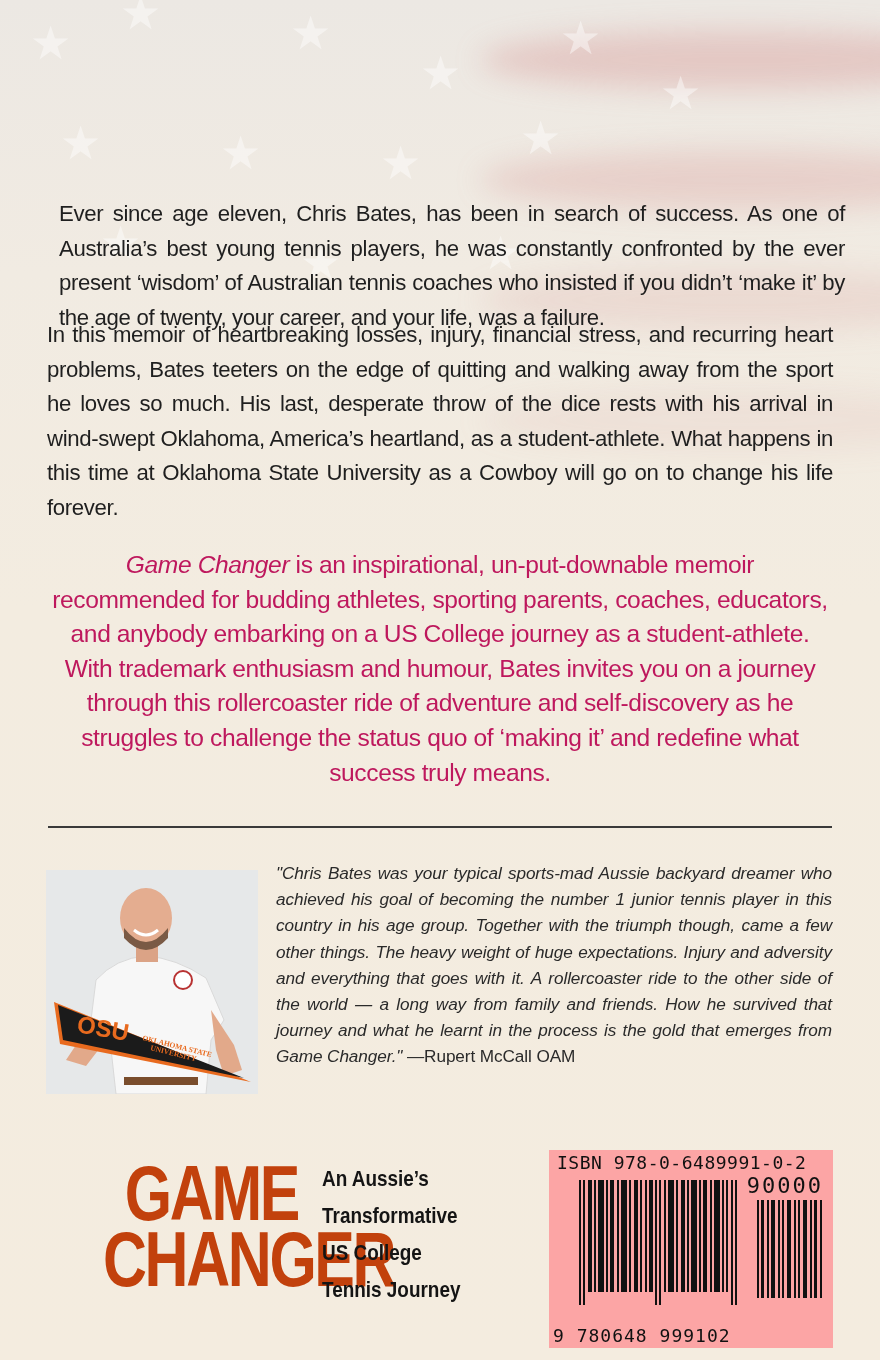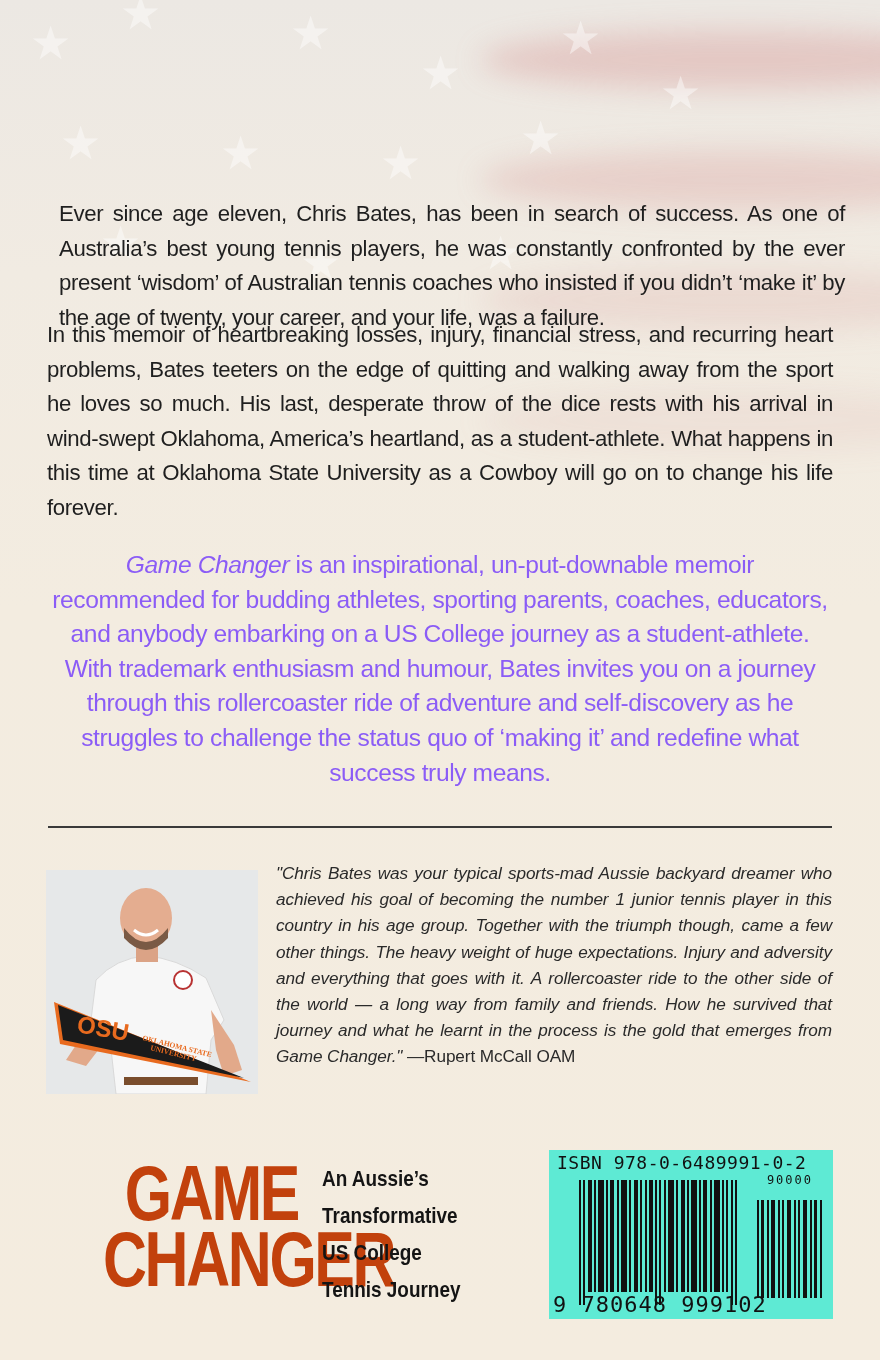--- a/index.html
+++ b/index.html
@@ -8,33 +8,33 @@
     background: linear-gradient(180deg, #ece8e3 0%, #f1ebe2 20%, #f3ece0 45%, #f4ecdf 100%);
     font-family: "Liberation Sans", sans-serif;
   }
   .flag-bg { position:absolute; inset:0; pointer-events:none; overflow:hidden; }
   .flag-stripe { position:absolute; right:-120px; width:520px; height:60px; border-radius:50%; filter:blur(14px); }
   .star { position:absolute; color:#ffffff; opacity:0.45; font-size:46px; line-height:1; }
   .page { position:absolute; inset:0; }
   .para { position:absolute; left:47px; width:786px; color:#1f1f1f; font-size:22.2px; line-height:34.6px; letter-spacing:-0.35px; }
   .para .em { font-style:italic; font-weight:bold; }
   .para.justify { text-align:justify; }
-  .blurb { position:absolute; left:47px; width:786px; text-align:center; color:#8b5cf6; font-size:24.6px; line-height:34.6px; letter-spacing:-0.4px; }
+  .blurb { position:absolute; left:47px; width:786px; text-align:center; color:#be185d; font-size:24.6px; line-height:34.6px; letter-spacing:-0.4px; }
   .blurb .em { font-style:italic; }
   .divider { position:absolute; left:48px; top:826px; width:784px; height:2px; background:#3a3a3a; }
   .photo { position:absolute; left:46px; top:870px; width:212px; height:224px; background:linear-gradient(180deg,#eceeef,#e1e3e4); overflow:hidden; }
   .quote { position:absolute; left:276px; top:860px; width:556px; font-size:17.2px; line-height:26.2px; color:#2a2a2a; font-style:italic; text-align:justify; letter-spacing:-0.1px; }
   .quote .attrib { font-style:normal; font-weight:normal; }
   .logo-title { position:absolute; left:48px; top:1160px; width:250px; color:#c2410c; font-family:"Liberation Sans", sans-serif; font-weight:bold; text-align:right; }
   .logo-line { display:block; line-height:66px; font-size:78px; letter-spacing:-3px; transform:scaleX(0.78); transform-origin:right center; }
   .subtitle { position:absolute; left:322px; top:1160px; font-size:22px; line-height:37px; color:#141414; font-weight:bold; transform:scaleX(0.86); transform-origin:left top; }
-  .barcode { position:absolute; left:549px; top:1150px; width:284px; height:169px; background:#5eead4; }
+  .barcode { position:absolute; left:549px; top:1150px; width:284px; height:198px; background:#fca5a5; }
   .isbn-text { position:absolute; left:8px; top:2px; font-family:"DejaVu Sans Mono", monospace; font-size:18px; letter-spacing:0.5px; color:#111; white-space:nowrap; }
-  .addon-num { position:absolute; right:20px; top:23px; font-family:"DejaVu Sans Mono", monospace; font-size:12px; letter-spacing:2px; color:#111; }
-  .ean-num { position:absolute; left:4px; bottom:2px; font-family:"DejaVu Sans Mono", monospace; font-size:22px; color:#111; letter-spacing:1px; white-space:nowrap; }
+  .addon-num { position:absolute; right:10px; top:23px; font-family:"DejaVu Sans Mono", monospace; font-size:22px; letter-spacing:2px; color:#111; }
+  .ean-num { position:absolute; left:4px; bottom:2px; font-family:"DejaVu Sans Mono", monospace; font-size:18px; color:#111; letter-spacing:1px; white-space:nowrap; }
   .bars { position:absolute; }
 </style>
 </head>
 <body>
 
 <div class="flag-bg">
   <div class="flag-stripe" style="top:30px;background:rgba(205,120,120,0.28);"></div>
   <div class="flag-stripe" style="top:150px;background:rgba(205,120,120,0.22);"></div>
   <div class="flag-stripe" style="top:270px;background:rgba(205,130,130,0.16);"></div>
   <div class="flag-stripe" style="top:390px;background:rgba(205,140,140,0.10);"></div>

